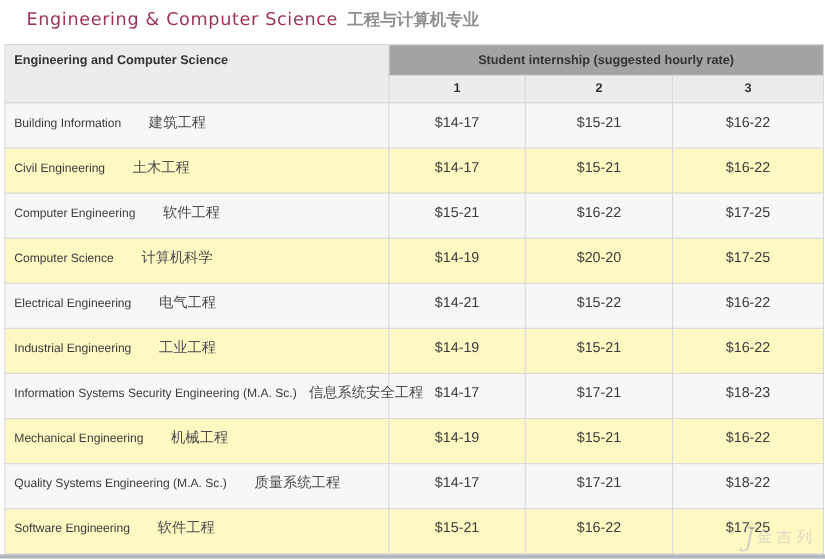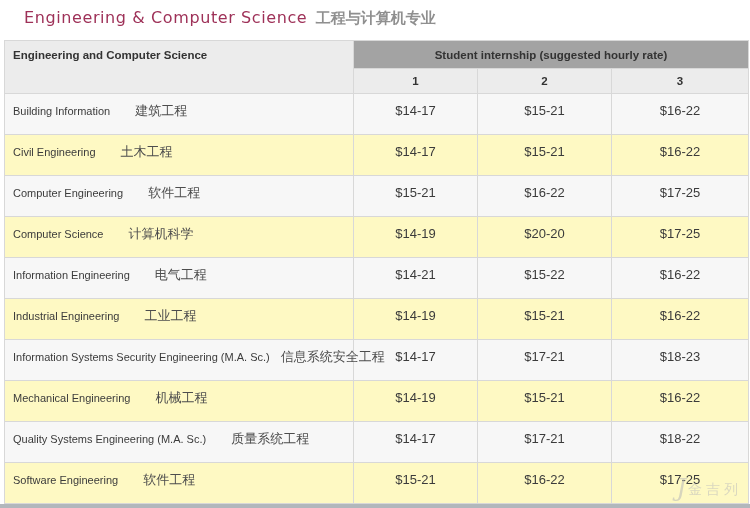--- a/index.html
+++ b/index.html
@@ -205,21 +205,21 @@
       <span class="en">Computer Science</span>
       <span class="zh">计算机科学</span>
     </td>
     <td class="rate">$14-19</td>
     <td class="rate">$20-20</td>
     <td class="rate">$17-25</td>
   </tr>
 
   <tr>
     <td class="program">
-      <span class="en">Information Engineering</span>
+      <span class="en">Electrical Engineering</span>
       <span class="zh">电气工程</span>
     </td>
     <td class="rate">$14-21</td>
     <td class="rate">$15-22</td>
     <td class="rate">$16-22</td>
   </tr>
 
   <tr>
     <td class="program">
       <span class="en">Industrial Engineering</span>

